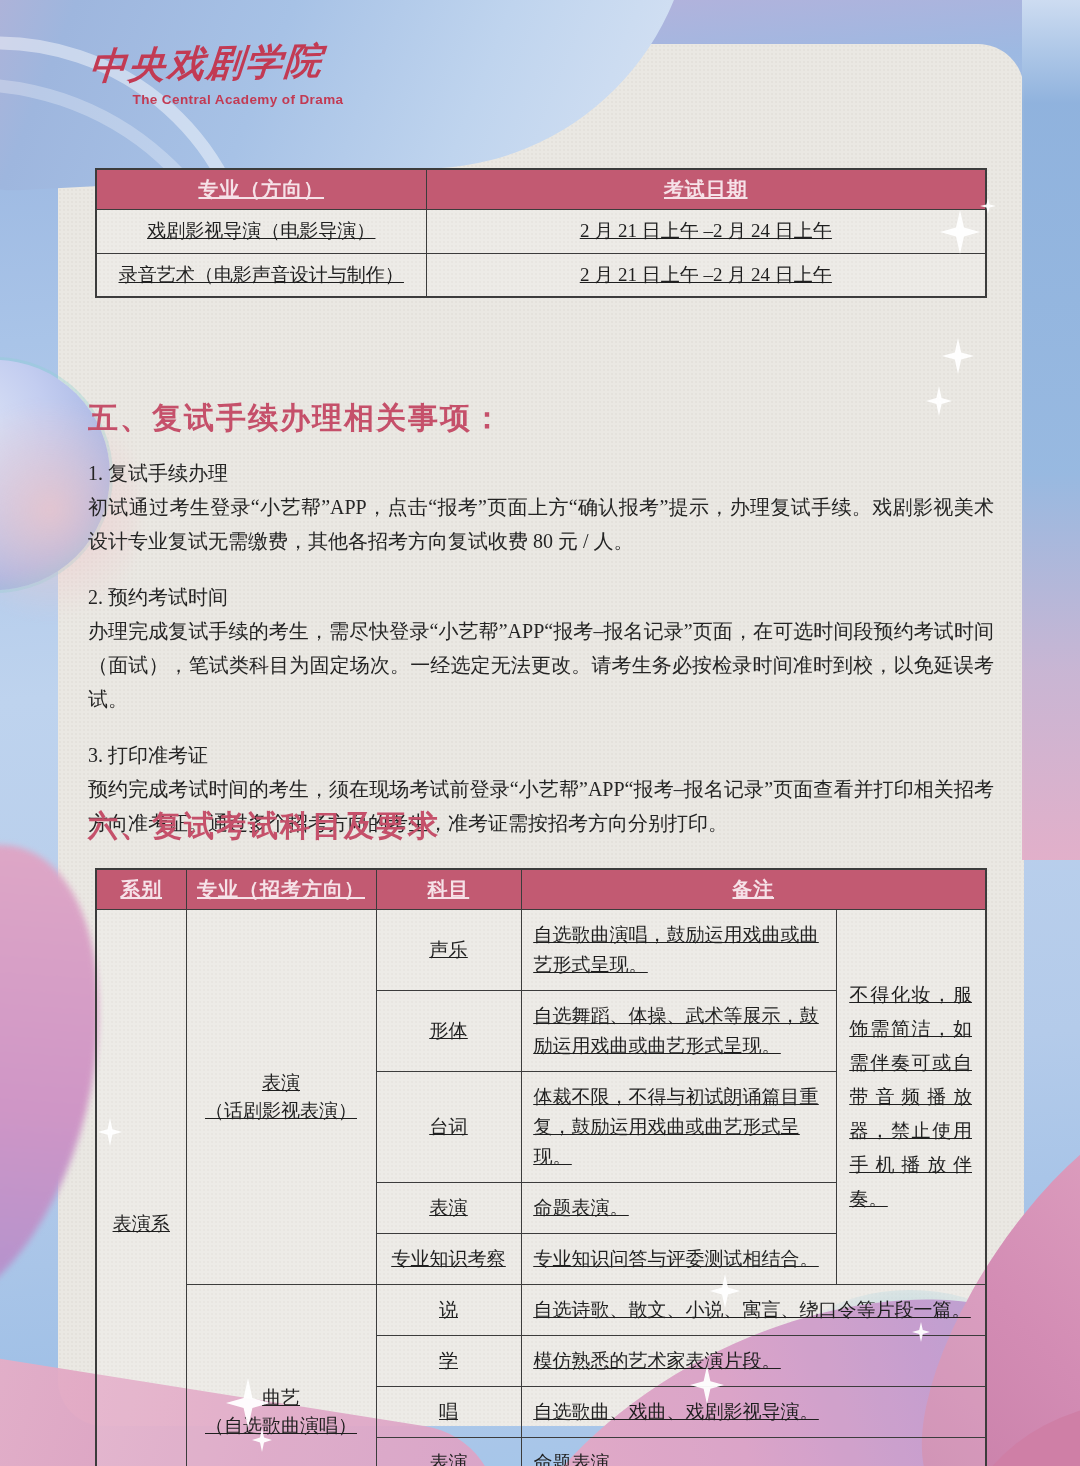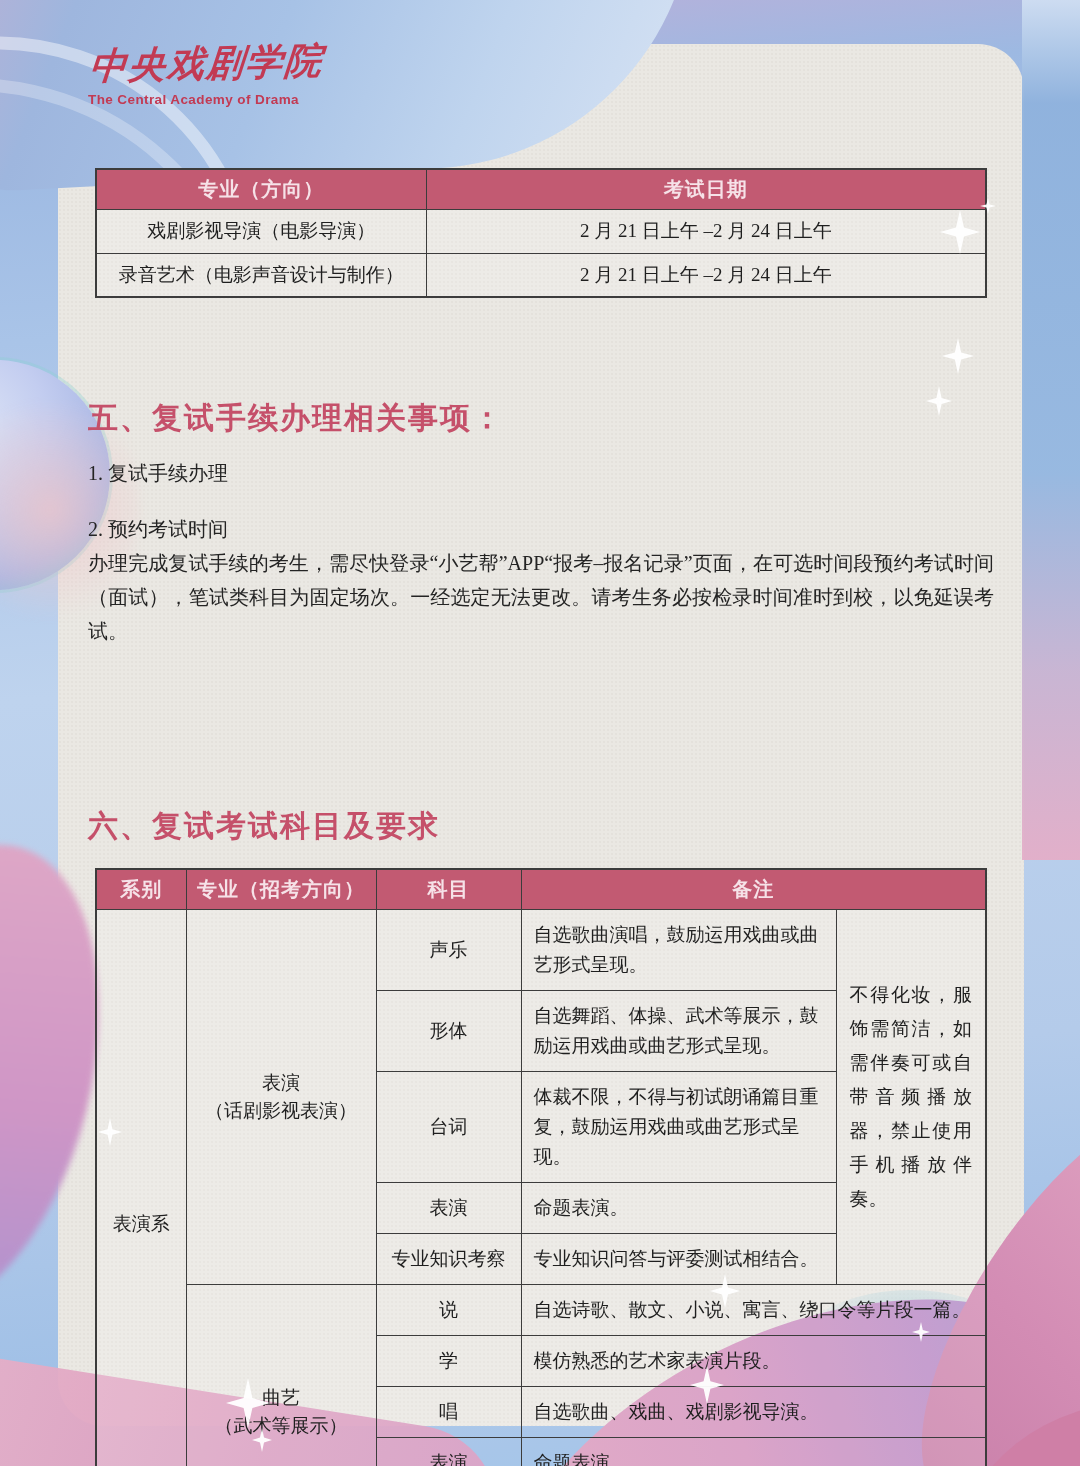--- a/index.html
+++ b/index.html
@@ -78,34 +78,34 @@
   
   .content{position:absolute;left:0;top:0;width:1080px;height:1466px;z-index:3;}
   .logo{position:absolute;left:88px;top:48px;width:300px;color:#c23a53;}
   .logo-cn{
     font-family:"DejaVu Serif","Liberation Serif",serif;
     font-style:italic;font-weight:bold;font-size:37px;letter-spacing:2px;
     transform:rotate(-1.5deg) skewX(-6deg);transform-origin:left bottom;line-height:1;
   }
   .logo-en{
     font-family:"Liberation Sans","DejaVu Sans",sans-serif;
-    font-weight:bold;font-size:13.5px;letter-spacing:.4px;margin-top:7px;
+    font-weight:bold;font-size:13.5px;letter-spacing:.4px;margin-top:7px;text-align:center;
   }
   .sec-title{
     position:absolute;font-family:"Liberation Sans","DejaVu Sans",sans-serif;
     font-weight:bold;font-size:30px;color:#c5506a;letter-spacing:2px;white-space:nowrap;
   }
   .t5{left:88px;top:374px;margin-top:24px;}
   .t6{left:88px;top:806px;}
   .sec5{position:absolute;left:88px;top:456px;width:906px;color:#242424;font-size:20px;}
   .item{margin-bottom:22px;}
   .item-label{line-height:34px;}
   .item-body{line-height:34px;text-align:justify;}
   table{border-collapse:collapse;table-layout:fixed;background:rgba(255,255,255,.16);}
-  table,td,th{border:1px solid #3c3c3c;}
+  table,td,th{border:1px solid #3c3c3c;text-decoration:underline;}
   table{border-width:2px;}
   th{
     background:#c25a72;color:#f6e2e8;font-weight:600;font-size:20px;
     letter-spacing:1px;text-align:center;
   }
   td{font-size:19px;color:#1f1f1f;}
   .tbl1{position:absolute;left:95px;top:168px;width:890px;}
   .tbl1 td{text-align:center;}
   .tbl2{position:absolute;left:95px;top:868px;width:890px;}
   .c-center{text-align:center;margin-top:16px;}
@@ -170,24 +170,29 @@
         <td>2 月 21 日上午 –2 月 24 日上午</td>
       </tr>
     </tbody>
       </table>
 
     <div class="sec-title t5">五、复试手续办理相关事项：</div>
 
     <div class="sec5">
       <div class="item">
         <div class="item-label">1. 复试手续办理</div>
+        <div class="item-body">初试通过考生登录“小艺帮”APP，点击“报考”页面上方“确认报考”提示，办理复试手续。戏剧影视美术设计专业复试无需缴费，其他各招考方向复试收费 80 元 / 人。</div>
       </div>
       <div class="item">
         <div class="item-label">2. 预约考试时间</div>
         <div class="item-body">办理完成复试手续的考生，需尽快登录“小艺帮”APP“报考–报名记录”页面，在可选时间段预约考试时间（面试），笔试类科目为固定场次。一经选定无法更改。请考生务必按检录时间准时到校，以免延误考试。</div>
+      </div>
+      <div class="item">
+        <div class="item-label">3. 打印准考证</div>
+        <div class="item-body">预约完成考试时间的考生，须在现场考试前登录“小艺帮”APP“报考–报名记录”页面查看并打印相关招考方向准考证。通过多个招考方向的考生，准考证需按招考方向分别打印。</div>
       </div>
     </div>
 
     <div class="sec-title t6">六、复试考试科目及要求</div>
 
     <table class="tbl2">
       <colgroup>
         <col style="width:90px">
           <col style="width:190px">
           <col style="width:145px">
@@ -223,21 +228,21 @@
         <td class="c-center">表演</td>
         <td class="c-note">命题表演。</td>
       </tr>
       <tr style="height:44px">
         <td class="c-center">专业知识考察</td>
         <td class="c-note">专业知识问答与评委测试相结合。</td>
       </tr>
       <tr style="height:44px">
         <td rowspan="5" class="c-center">
           <span class="two-line">曲艺</span>
-          <span class="two-line">（武术等展示）</span>
+          <span class="two-line">（自选歌曲演唱）</span>
         </td>
         <td class="c-center">说</td>
         <td colspan="2" class="c-note">自选诗歌、散文、小说、寓言、绕口令等片段一篇。</td>
       </tr>
       <tr style="height:40px">
         <td class="c-center">学</td>
         <td colspan="2" class="c-note">模仿熟悉的艺术家表演片段。</td>
       </tr>
       <tr style="height:44px">
         <td class="c-center">唱</td>

